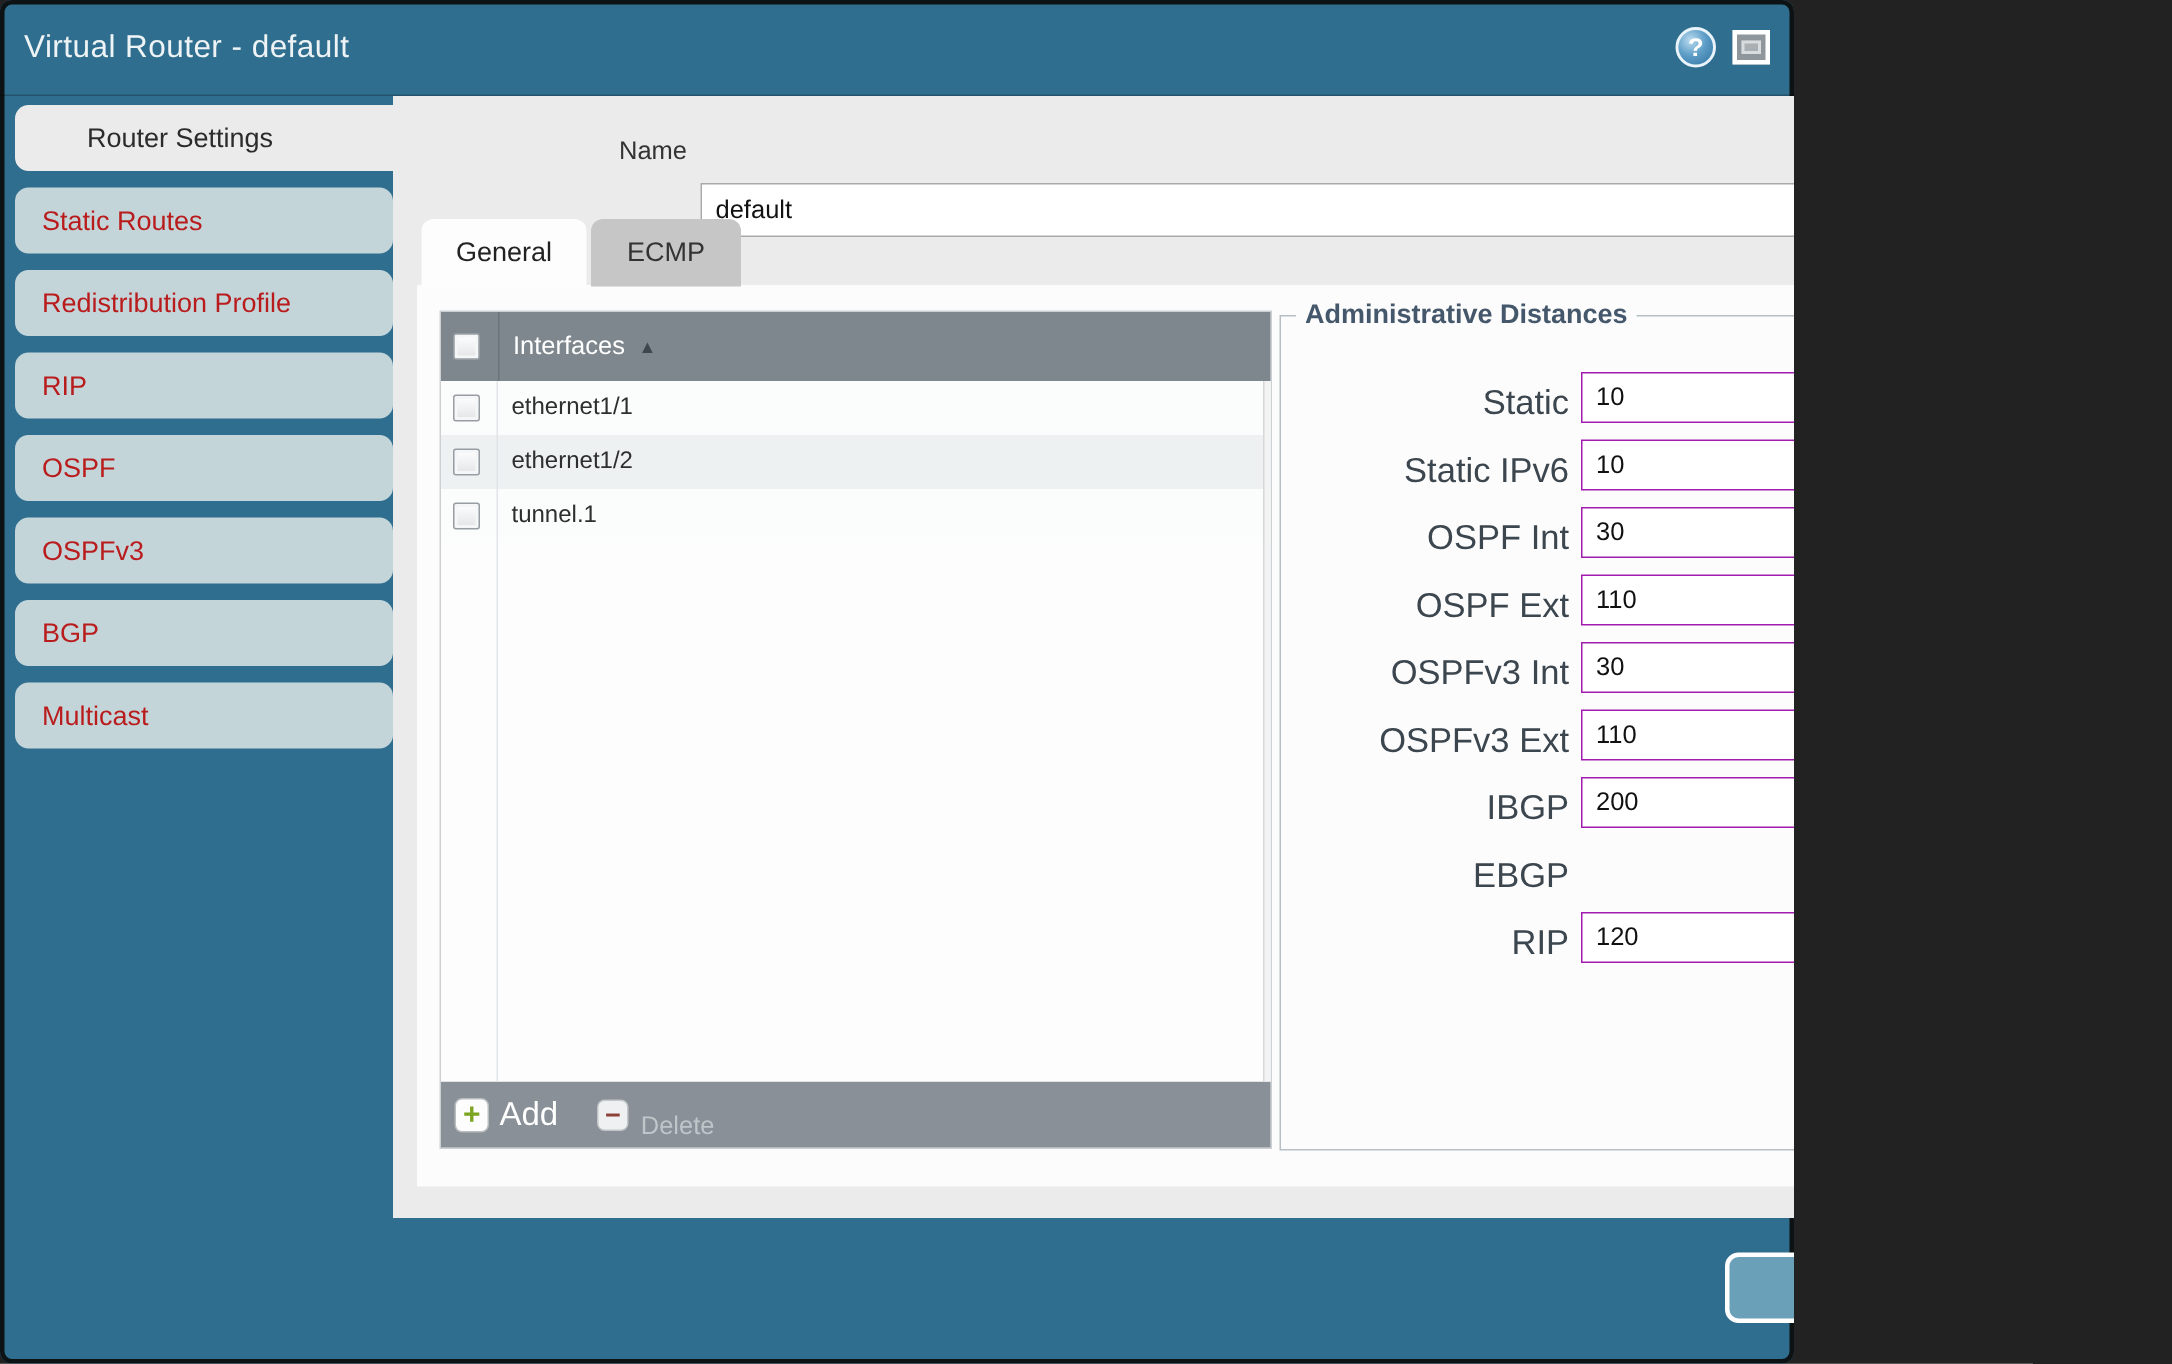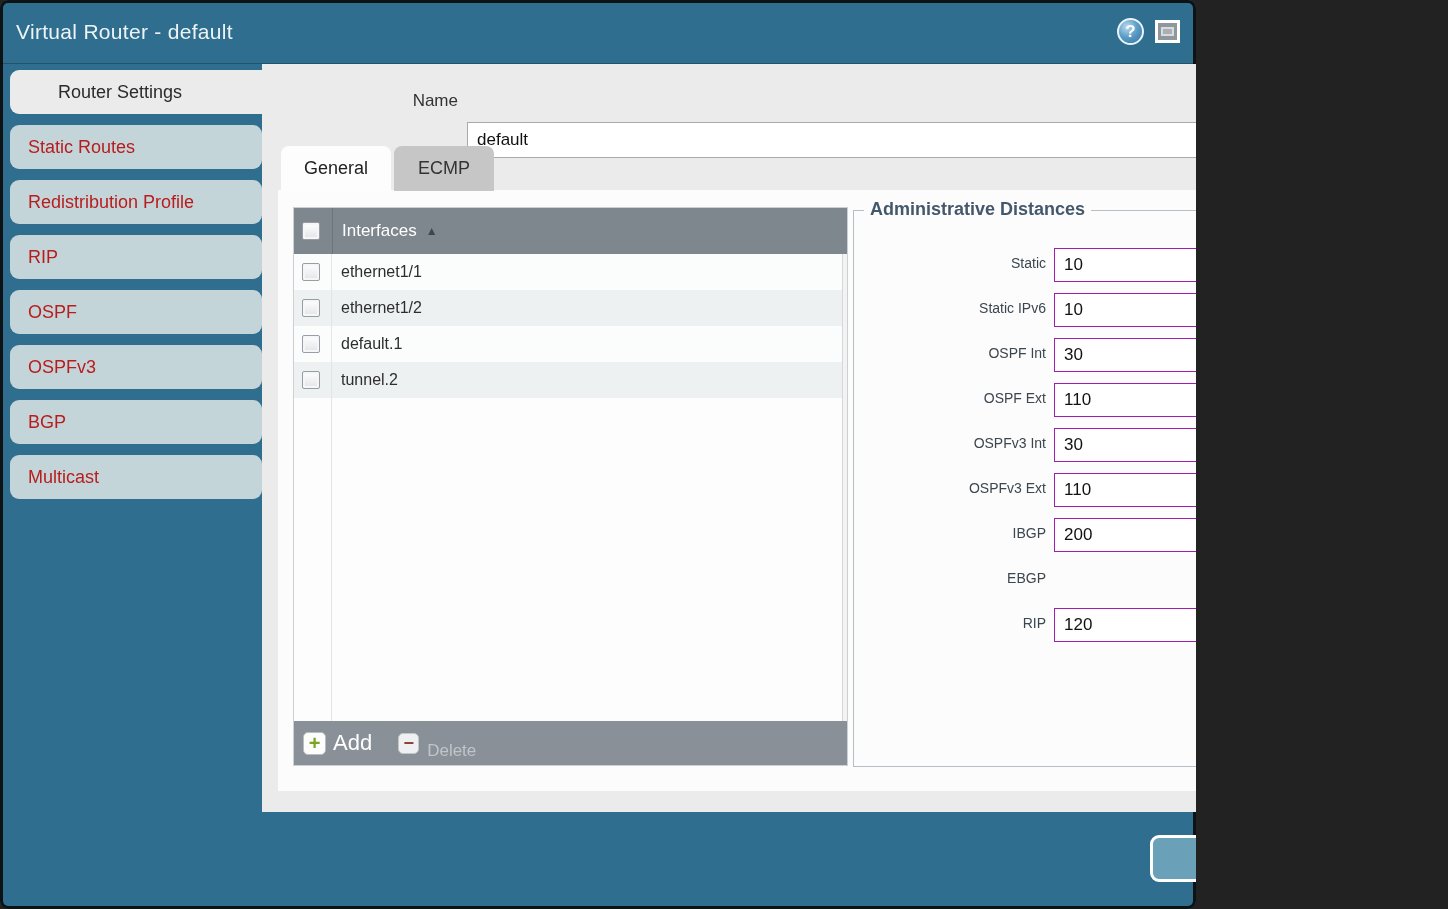--- a/index.html
+++ b/index.html
@@ -125,21 +125,21 @@
     border:1px solid #b6bfc6;
   }
   .admin-legend {
     position:absolute; top:-12px; left:10px; padding:0 6px;
     background:#fcfcfd; font-size:18px; font-weight:bold; color:#45586b;
   }
   .admin-fields { position:absolute; left:0; top:37px; width:100%; }
   .field-row { position:relative; height:34px; margin-bottom:11px; }
   .field-row .f-label {
     position:absolute; left:0; top:7px; width:192px; text-align:right;
-    font-size:14px; color:#3c464e;
+    font-size:23px; color:#3c464e;
   }
   .field-row input {
     position:absolute; left:200px; top:0; width:343px; height:34px;
     border:1px solid #a21caf; background:#fff; font-size:17px; color:#111;
     padding:0 9px; font-family:"Liberation Sans", sans-serif;
   }
 
   
   .dlg-btn {
     position:absolute; top:835px; height:47px; border:3px solid #ffffff;
@@ -219,25 +219,21 @@
           <div class="iface-row">
             <div class="checkbox"></div>
             <span class="row-label">ethernet1/1</span>
           </div>
           <div class="iface-row">
             <div class="checkbox"></div>
             <span class="row-label">ethernet1/2</span>
           </div>
           <div class="iface-row">
             <div class="checkbox"></div>
-            <span class="row-label">default.1</span>
-          </div>
-          <div class="iface-row">
-            <div class="checkbox"></div>
-            <span class="row-label">tunnel.2</span>
+            <span class="row-label">tunnel.1</span>
           </div>
           <div class="col-line"></div>
           <div class="scroll-track"></div>
         </div>
 
         <div class="iface-footer">
           <div class="btn-add">
             <div class="plus-icon">
               <span>+</span>
             </div>

